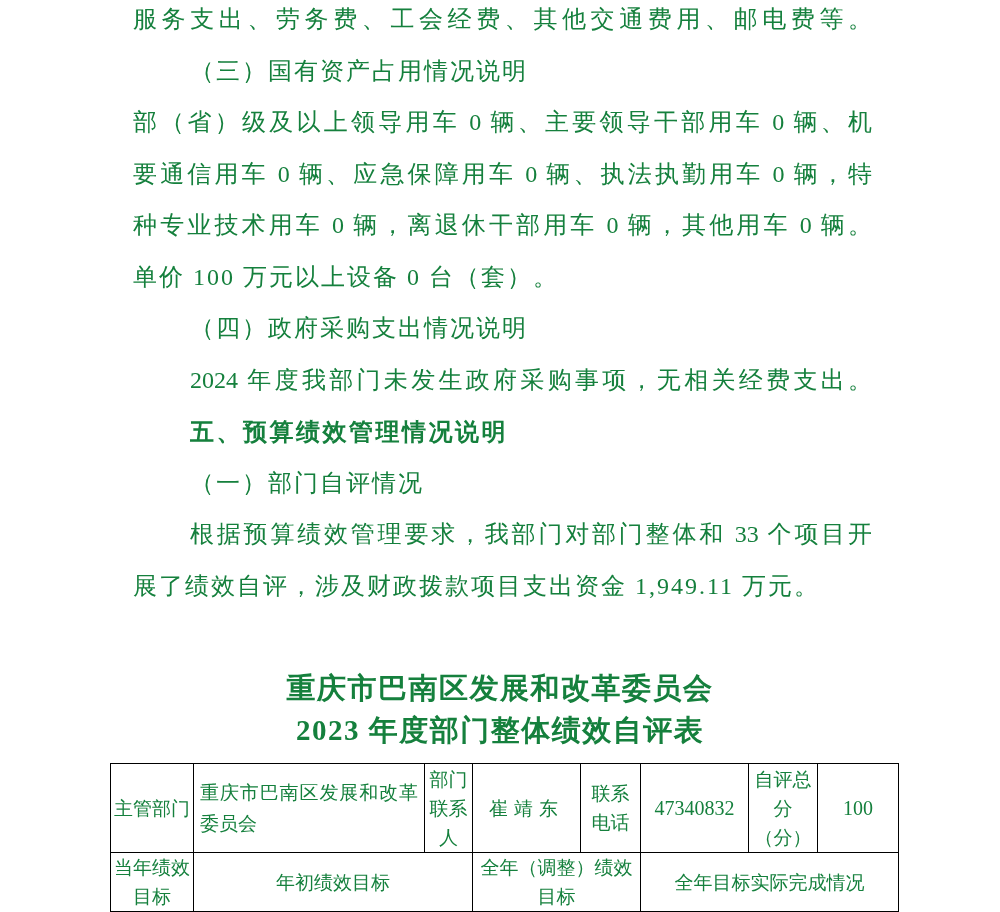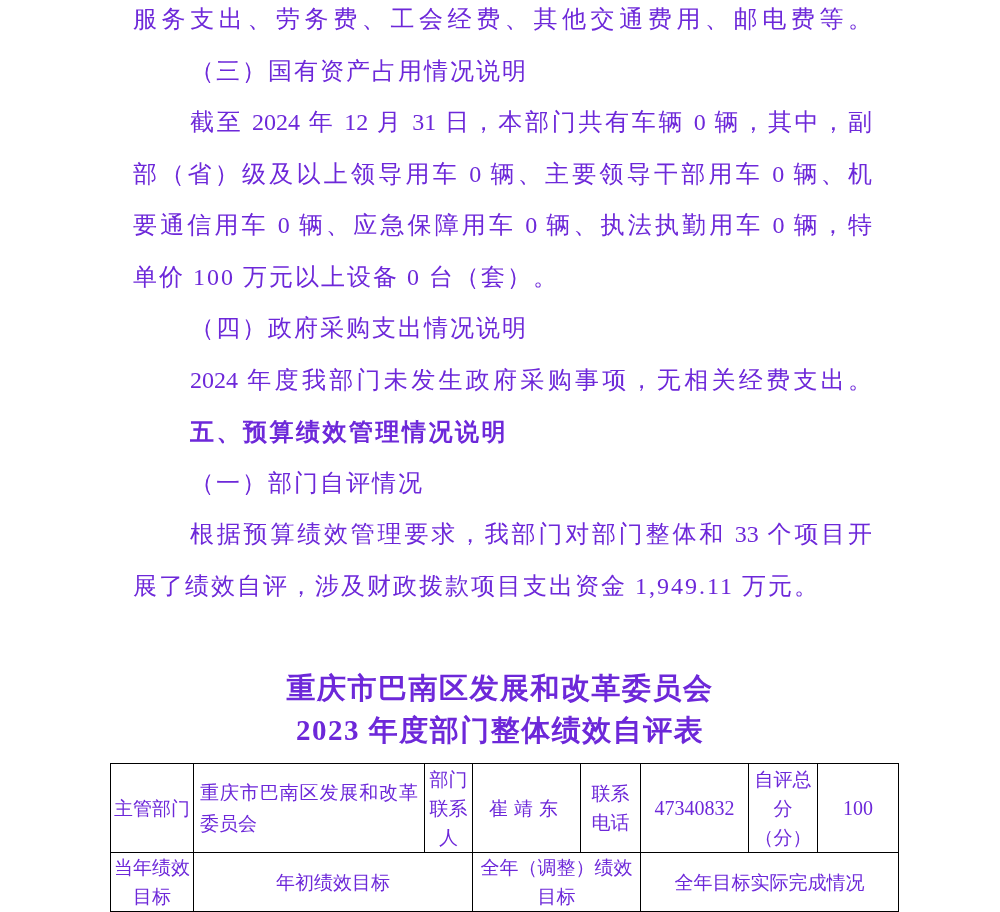--- a/index.html
+++ b/index.html
@@ -1,21 +1,21 @@
 <!DOCTYPE html>
 <html><head>
 <meta charset="utf-8">
 <style>
   * { margin:0; padding:0; box-sizing:border-box; }
   html,body { background:#ffffff; }
   .page {
     position:relative;
     width:1000px; height:912px;
     background:#ffffff;
-    color:#6d28d9;
+    color:#15803d;
     font-family:"Liberation Serif","DejaVu Serif",serif;
     overflow:hidden;
   }
   .text-block { position:absolute; left:133px; top:-6px; width:739px; }
   .ln {
     height:51.5px; line-height:51.5px;
     font-size:24px; letter-spacing:2px;
     white-space:nowrap;
   }
   .ln.just {
@@ -57,23 +57,23 @@
   .eval-table td.num { font-size:20px; }
 </style>
 </head>
 <body>
 
 <div class="page">
 
   <div class="text-block">
     <div class="ln just">服务支出、劳务费、工会经费、其他交通费用、邮电费等。</div>
     <div class="ln ind">（三）国有资产占用情况说明</div>
-    <div class="ln ind just">截至 2024 年 12 月 31 日，本部门共有车辆 0 辆，其中，副</div>
     <div class="ln just">部（省）级及以上领导用车 0 辆、主要领导干部用车 0 辆、机</div>
     <div class="ln just">要通信用车 0 辆、应急保障用车 0 辆、执法执勤用车 0 辆，特</div>
+    <div class="ln just">种专业技术用车 0 辆，离退休干部用车 0 辆，其他用车 0 辆。</div>
     <div class="ln">单价 100 万元以上设备 0 台（套）。</div>
     <div class="ln ind">（四）政府采购支出情况说明</div>
     <div class="ln ind just">2024 年度我部门未发生政府采购事项，无相关经费支出。</div>
     <div class="ln ind hei">五、预算绩效管理情况说明</div>
     <div class="ln ind">（一）部门自评情况</div>
     <div class="ln ind just">根据预算绩效管理要求，我部门对部门整体和 33 个项目开</div>
     <div class="ln">展了绩效自评，涉及财政拨款项目支出资金 1,949.11 万元。</div>
   </div>
 
   <div class="doc-title t1">重庆市巴南区发展和改革委员会</div>

